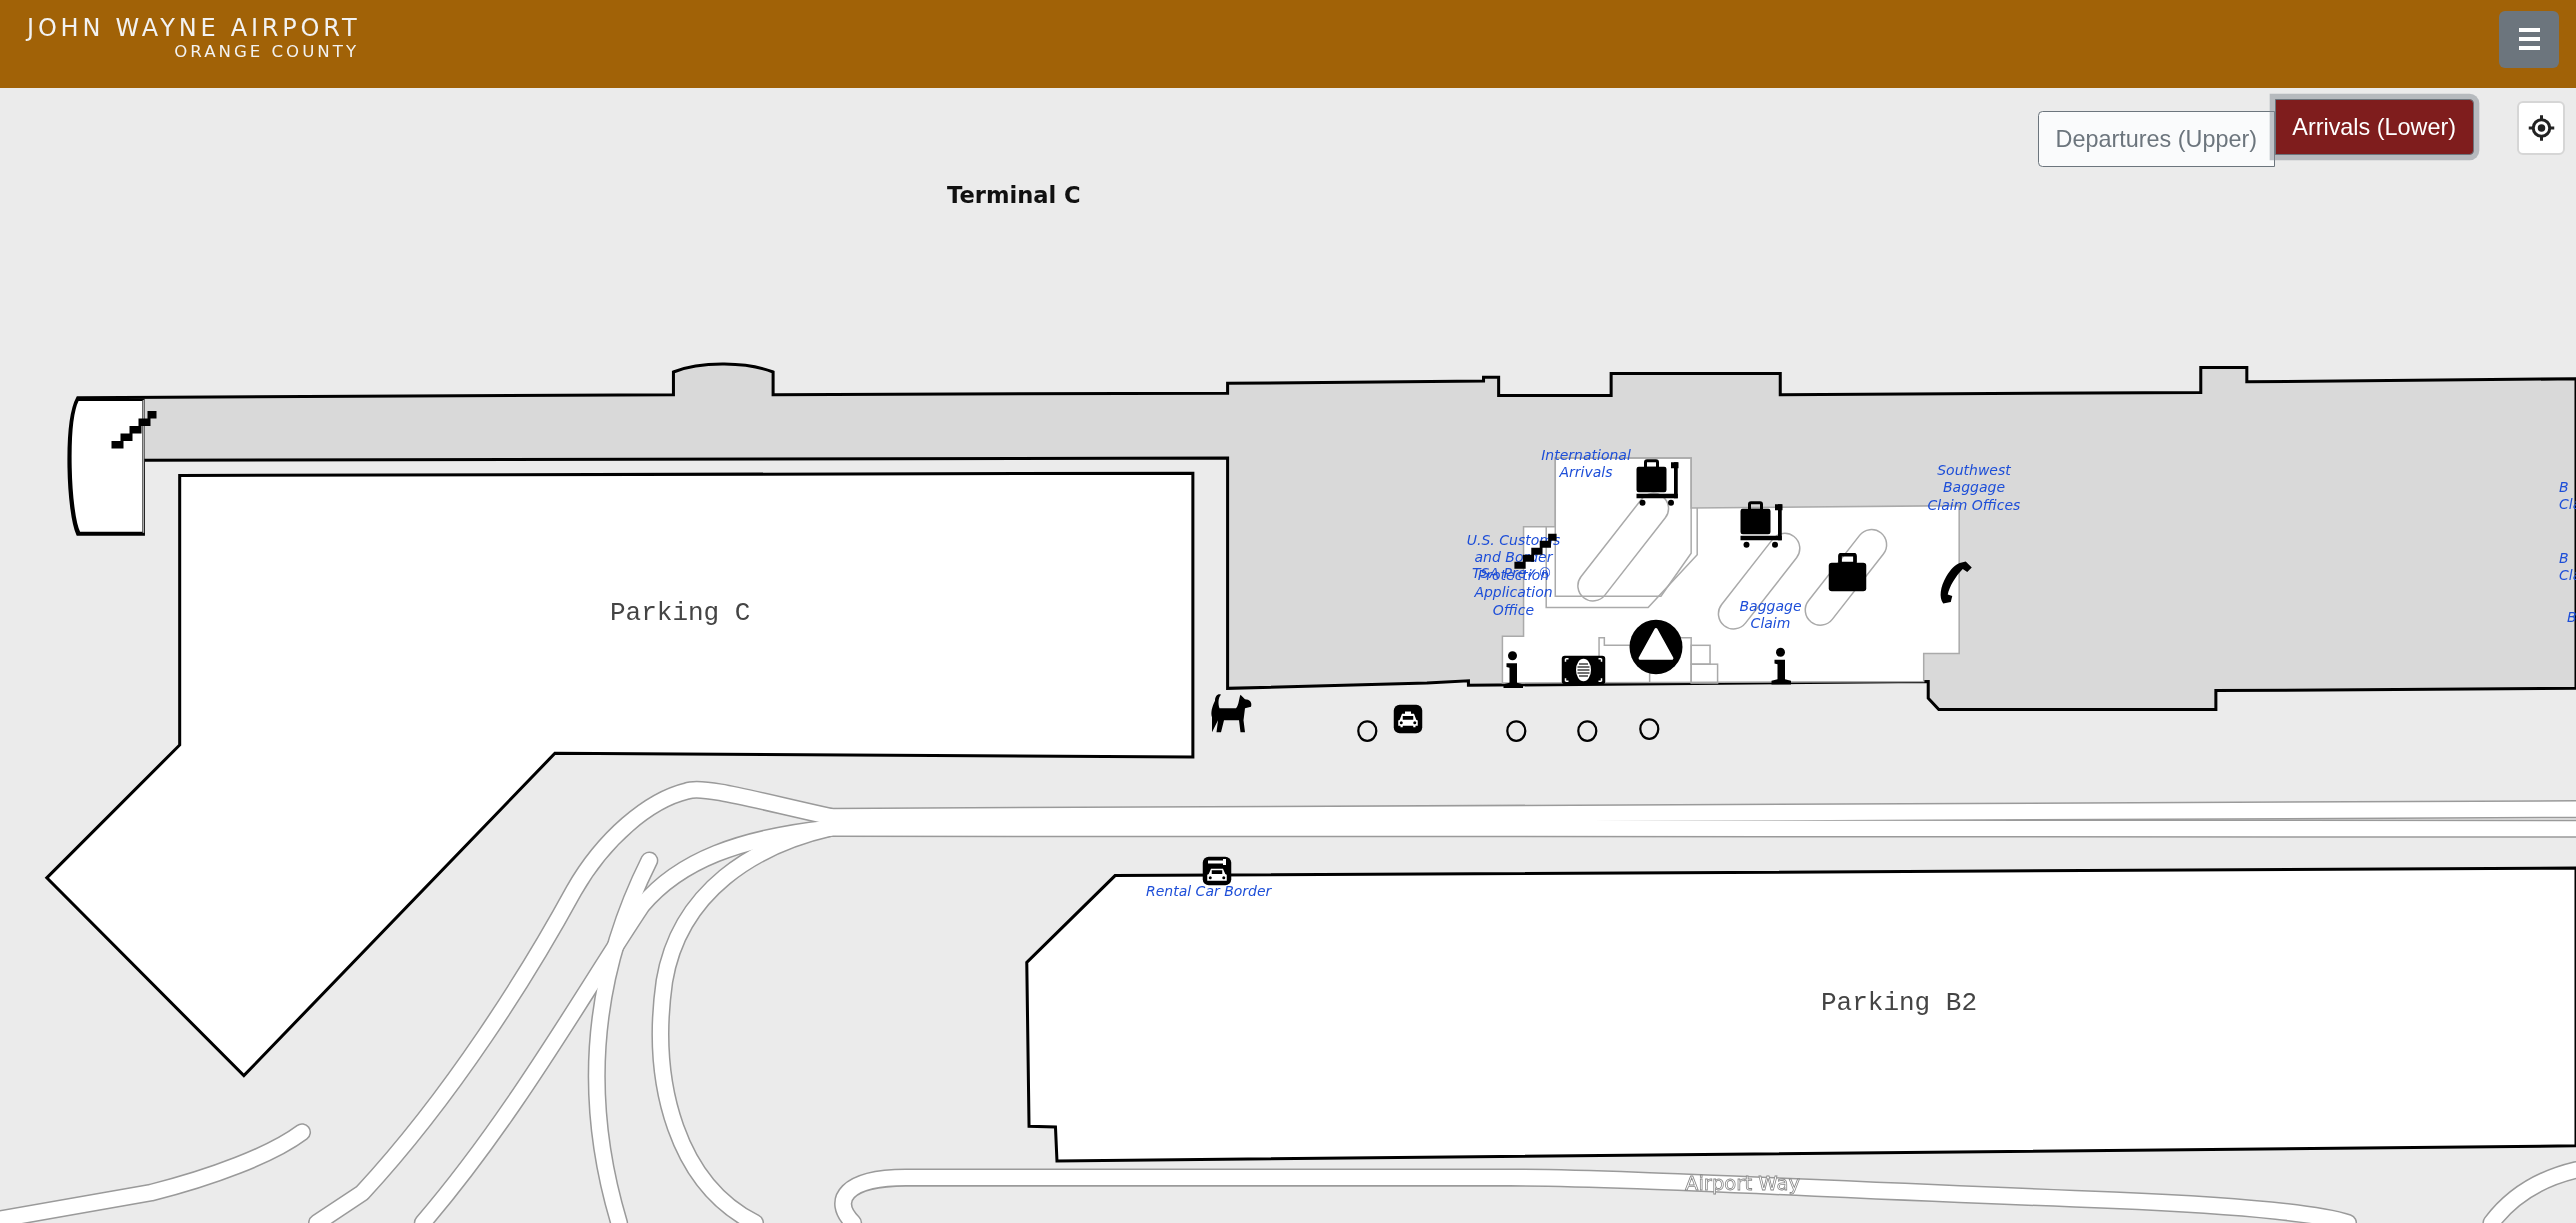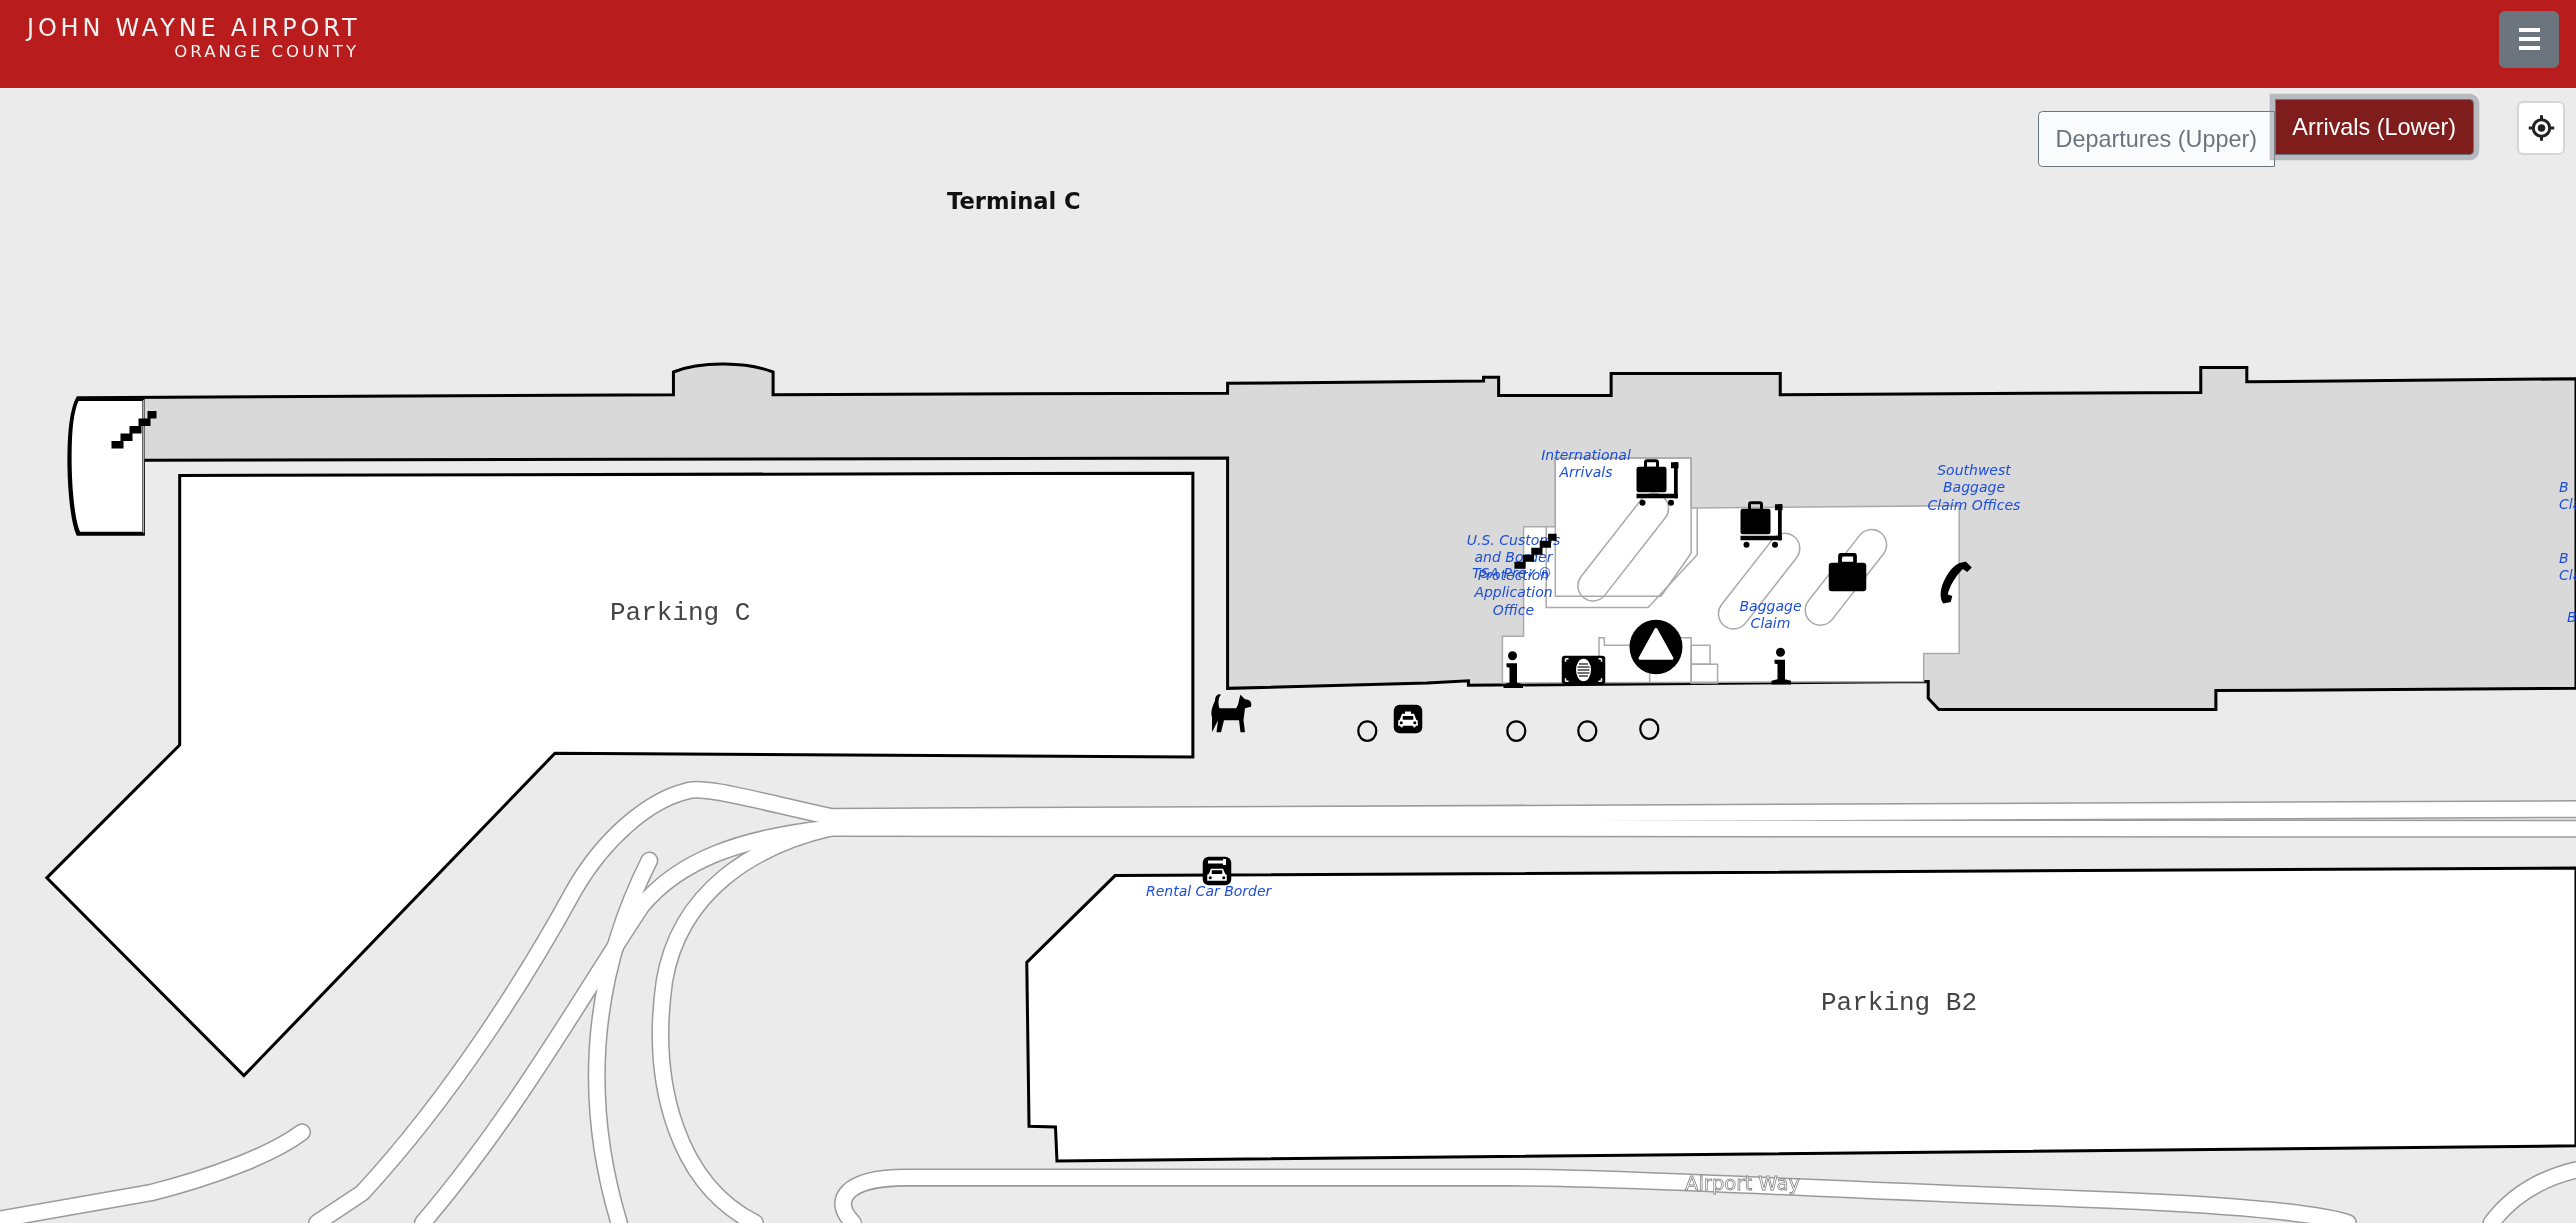--- a/index.html
+++ b/index.html
@@ -1,17 +1,17 @@
 <!DOCTYPE html>
 <html style="font-size:12px"><head>
 <meta charset="utf-8">
 <style>
   html, body { margin:0; padding:0; }
   body { width:2576px; height:1223px; overflow:hidden; background:#ebebeb; font-family:"Liberation Sans", sans-serif; position:relative; }
-  .topbar { position:absolute; left:0; top:0; width:2576px; height:88px; background:#b91c1c; }
+  .topbar { position:absolute; left:0; top:0; width:2576px; height:88px; background:#a16207; }
   .logo { position:absolute; left:27px; top:15px; color:#f2f2f2; }
   .logo .l1 { font-family:"DejaVu Sans", sans-serif; font-size:24px; letter-spacing:3.8px; line-height:27px; }
   .logo .l2 { font-family:"DejaVu Sans", sans-serif; font-size:16.6px; letter-spacing:3px; line-height:19.6px; text-align:right; padding-right:1.5px; }
   .menu-btn { position:absolute; left:2499px; top:10.6px; width:60px; height:57px; background:#6c757d; border-radius:6px; display:flex; flex-direction:column; justify-content:center; align-items:center; gap:5.3px; cursor:pointer; }
   .menu-btn span { display:block; width:21px; height:3.8px; background:#fff; }
   .map { position:absolute; left:0; top:88px; width:2576px; height:1135px; }
   .level-toggle { position:absolute; left:2038px; top:99px; height:56px; display:flex; }
   .level-toggle button { font-family:"Liberation Sans", sans-serif; font-size:23.4px; height:56px; padding:0 16.6px; border:1.5px solid #6c757d; cursor:pointer; }
   .btn-dep { background:#fafbfc; color:#6c757d; border-radius:4.5px 0 0 4.5px;margin-top:12px; }
   .btn-arr { background:#7f1d1d; color:#fff; border-radius:0 4.5px 4.5px 0; box-shadow:0 0 0 5.3px rgba(130,138,145,0.5); }
@@ -101,21 +101,21 @@
   <svg width="27" height="30" viewBox="0 0 36 40">
       <circle cx="18" cy="20" r="11" fill="none" stroke="#222" stroke-width="4"></circle>
       <circle cx="18" cy="20" r="5" fill="#222"></circle>
       <rect x="16" y="3" width="4" height="6" fill="#222"></rect>
       <rect x="16" y="31" width="4" height="6" fill="#222"></rect>
       <rect x="1" y="18" width="6" height="4" fill="#222"></rect>
       <rect x="29" y="18" width="6" height="4" fill="#222"></rect>
     </svg>
 </div>
 
-<div class="lbl terminal-title" style="left:947px;top:188px;">Terminal C</div>
+<div class="lbl terminal-title" style="left:947px;top:182px;">Terminal C</div>
 <div class="lbl parking-lbl" style="left:610px;top:598px;">Parking C</div>
 <div class="lbl parking-lbl" style="left:1821px;top:988px;">Parking B2</div>
 <div class="lbl road-lbl" style="left:1685px;top:1172px;">Airport Way</div>
 
 <div class="lbl poi-lbl" style="left:1537px;top:447px;width:98px;white-space:normal;">International Arrivals</div>
 <div class="lbl poi-lbl" style="left:1457px;top:532px;width:113px;white-space:normal;">U.S. Customs and Border Protection Application Office</div>
 <div class="lbl poi-lbl" style="left:1472px;top:565px;">TSA Pre✓®</div>
 <div class="lbl poi-lbl" style="left:1733px;top:598px;width:75px;white-space:normal;">Baggage Claim</div>
 <div class="lbl poi-lbl" style="left:1925px;top:462px;width:98px;white-space:normal;">Southwest Baggage Claim Offices</div>
 <div class="lbl poi-lbl" style="left:1146px;top:883px;">Rental Car Border</div>

